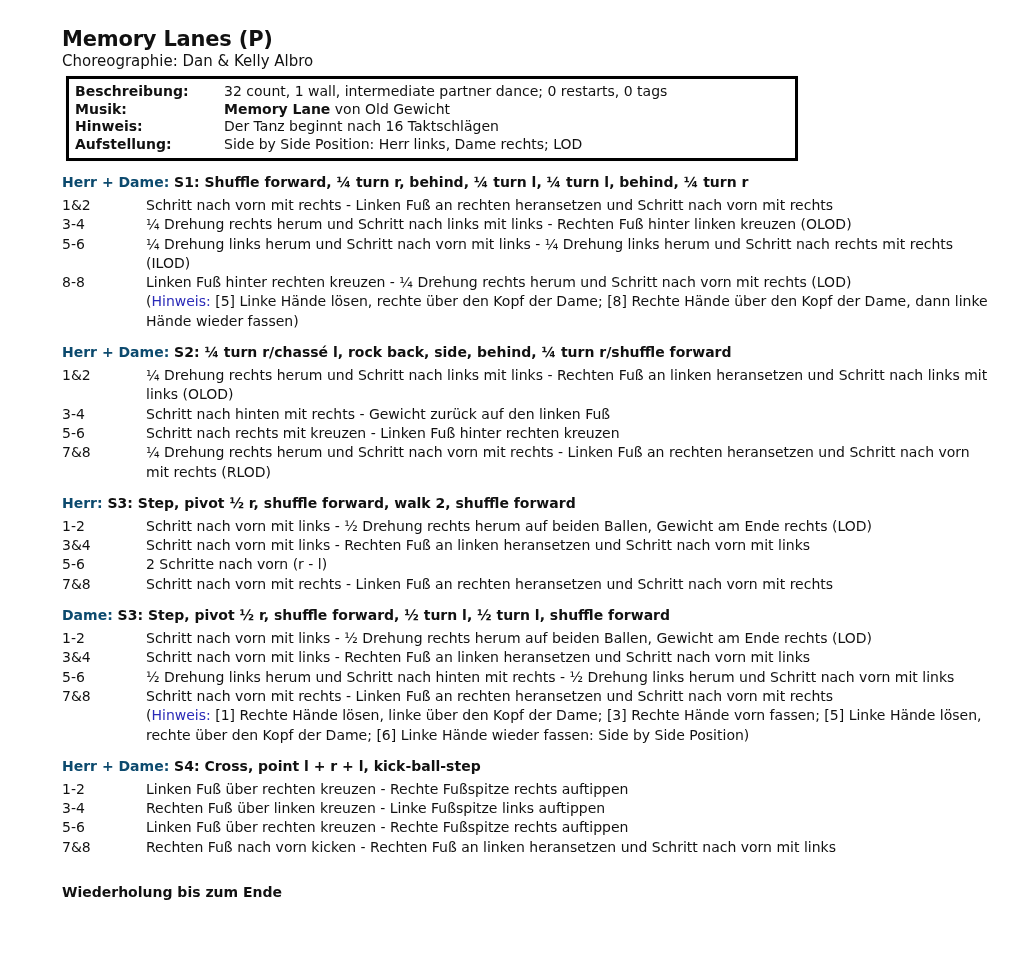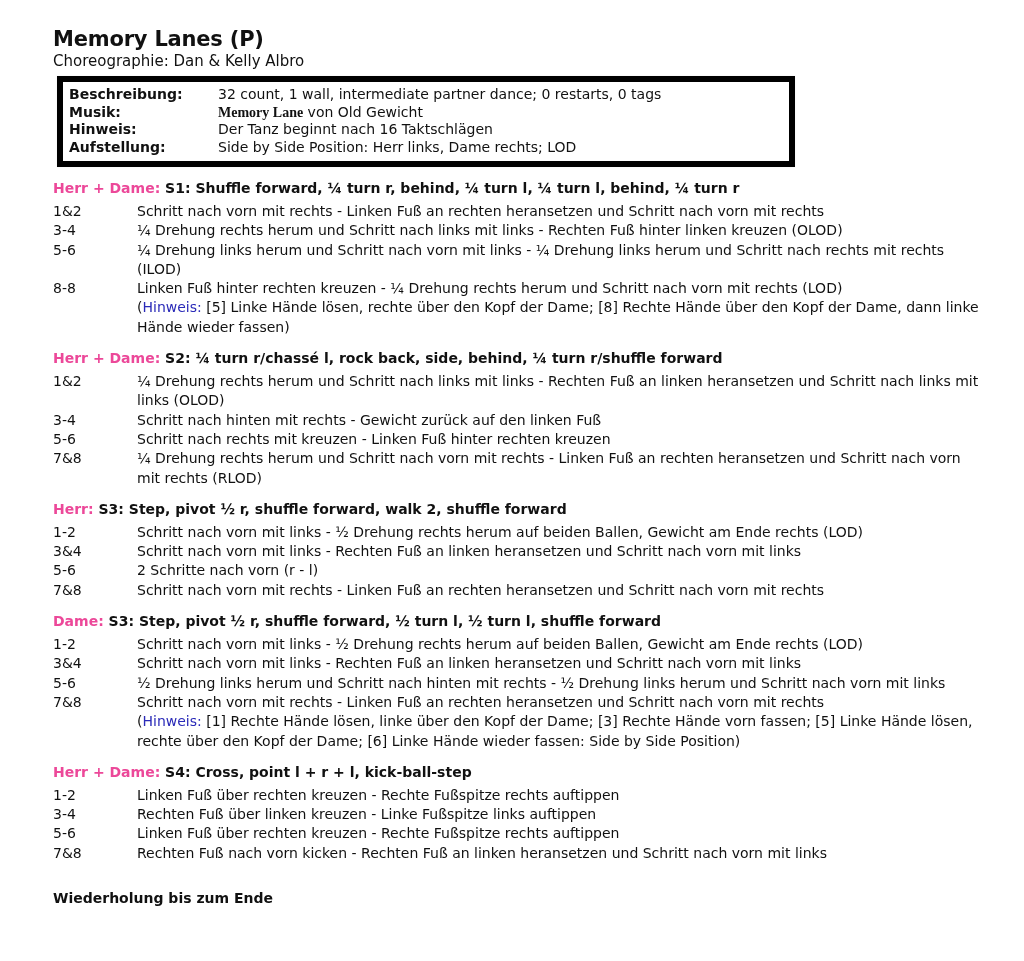--- a/index.html
+++ b/index.html
@@ -1,32 +1,32 @@
 <!DOCTYPE html>
 <html><head>
 <meta charset="utf-8">
 <style>
   html, body { margin: 0; padding: 0; background: #ffffff; }
   body {
     width: 1024px; height: 961px; overflow: hidden; position: relative;
     font-family: "DejaVu Sans", sans-serif; color: #111111;
   }
-  .page { position: absolute; left: 53px; top: 26px; width: 930px; }
+  .page { position: absolute; left: 62px; top: 26px; width: 930px; }
   .title { font-weight: bold; font-size: 21px; line-height: 26px; margin: 0; letter-spacing: -0.2px; }
   .subtitle { font-size: 15px; line-height: 18px; margin: 0 0 6px 0; }
   .info {
     margin-left: 4px; width: 720px; padding: 4px 0 5px 6px;
-    border: 6px solid #000000; box-shadow: 0 0 2px #eeeeee;
+    border: 3px solid #000000; box-shadow: 0 0 2px #eeeeee;
   }
   .info-row { display: flex; font-size: 14px; line-height: 17.5px; }
   .info-label { width: 149px; font-weight: bold; flex: none; }
-  .info-value b { font-weight: bold; font-family: Liberation Serif, serif; }
+  .info-value b { font-weight: bold; }
   .section { margin-top: 12px; }
   .sec-head { font-size: 14px; font-weight: bold; line-height: 19px; margin-bottom: 4px; }
-  .sec-head .who { color: #ec4899; }
+  .sec-head .who { color: #0c4a6e; }
   .step { display: flex; font-size: 14px; line-height: 19.3px; justify-content: flex-end; }
   .count { width: 84px; flex: none; }
   .desc { flex: 1; padding-right: 0; }
   .hint { color: #2a2ab8; }
   .s3d { margin-top: 3px; }
   .footer { margin-top: 26px; font-size: 14px; font-weight: bold; line-height: 19px; }
 </style>
 </head>
 <body>
 

